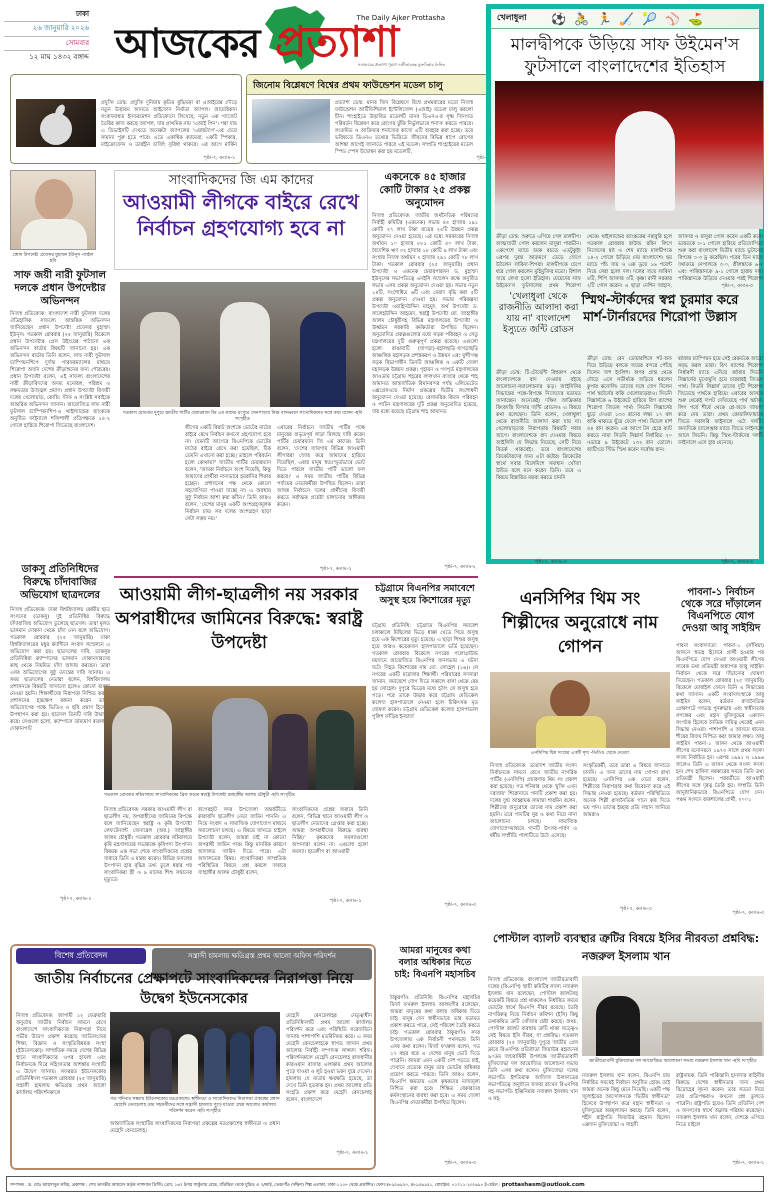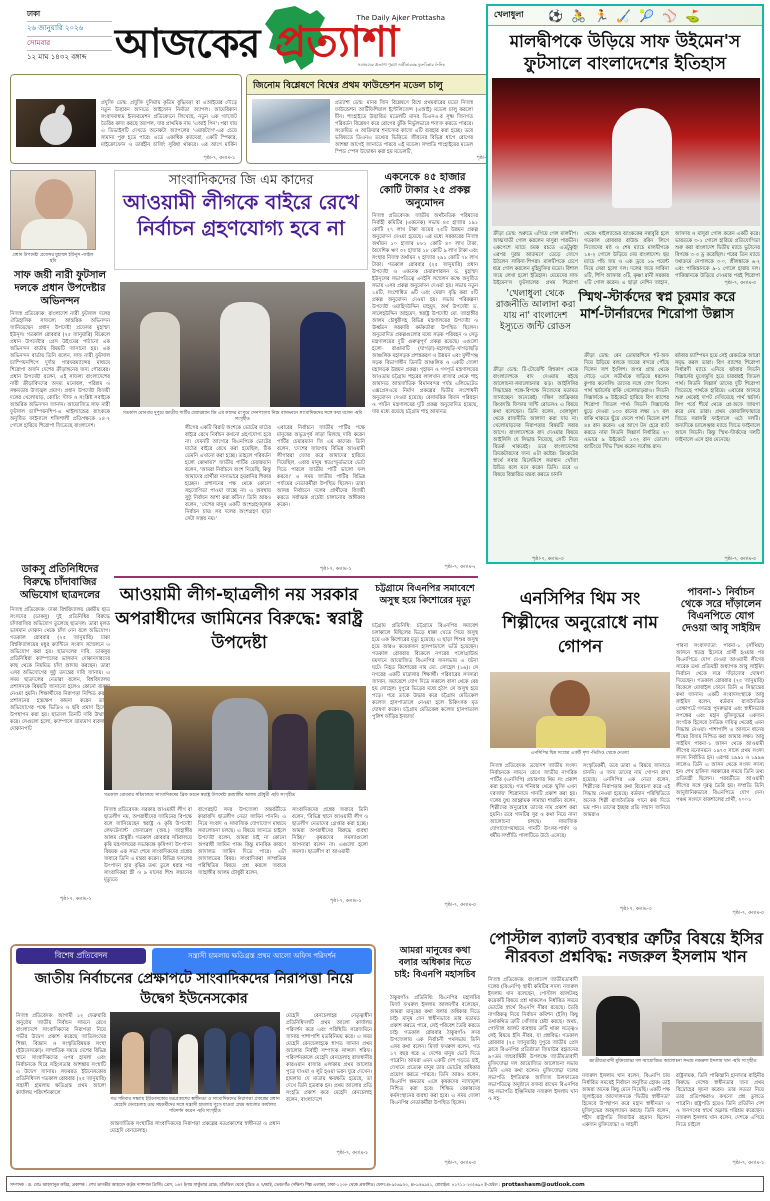--- a/index.html
+++ b/index.html
@@ -7,24 +7,24 @@
 .abs{position:absolute}
 .box{position:absolute;border:1px solid #999;border-radius:4px;overflow:hidden}
 .txt{font-size:5px;line-height:7px;color:#333;text-align:justify;overflow:hidden}
 .img{position:absolute;overflow:hidden}
 .hl{font-family:"DejaVu Sans",sans-serif;text-align:center;color:#111}
 .red{color:#4c1d95}
 .cap{font-size:4.5px;color:#333;text-align:center;line-height:6px}
 .ref{font-size:4.8px;color:#333;text-align:right}
 .col{position:absolute;overflow:hidden}
 
-#date-box{left:27px;top:8px;width:85px;height:60px;text-align:left}
+#date-box{left:4px;top:8px;width:85px;height:60px;text-align:right}
 #date-box div{border-bottom:1px solid #bbb;padding:2px 0;font-size:7px}
 #logo{left:115px;top:6px;width:330px;height:65px}
-#sports-box{left:486px;top:4px;width:278px;height:560px;background:#eef6ef;border:2px solid #14b8a6}
+#sports-box{left:486px;top:4px;width:278px;height:560px;background:#eef6ef;border:5px solid #14b8a6}
 </style>
 </head>
 <body>
 
 <div id="date-box" class="abs">
   <div style="font-weight:bold">ঢাকা</div>
   <div style="color:#1a6fb0">২৬ জানুয়ারি ২০২৬</div>
   <div style="color:#b3125a">সোমবার</div>
   <div style="border-bottom:none">১২ মাঘ ১৪৩২ বঙ্গাব্দ</div>
 </div>
@@ -54,21 +54,21 @@
   <div class="img" style="left:5px;top:24px;width:78px;height:44px;background:linear-gradient(160deg,#dde4ea,#8ea2b6 50%,#c8d3dd)"></div>
   <div class="txt abs" style="left:88px;top:24px;width:138px;height:62px">প্রত্যাশা ডেস্ক: মানব জিন বিশ্লেষণে বিশ্বে প্রথমবারের মতো নিজস্ব ফাউন্ডেশন আর্টিফিশিয়াল ইন্টেলিজেন্স (এআই) মডেল চালু করলো চীন। শাংহাইতে উদ্ভাবিত মডেলটি মানব ডিএনএ-র সূক্ষ্ম জিনগত পরিবর্তন বিশ্লেষণ করে রোগের ঝুঁকি নির্ভুলভাবে শনাক্ত করতে পারবে। সংক্রমিত ও আক্রিয়ার শনাক্তের কাজে এটি ব্যবহার করা হচ্ছে। তবে ভবিষ্যতে ডিএনএ তথ্যের ভিত্তিতে জীবনের বিভিন্ন ধাপে রোগের আশঙ্কা আগেই জানাতে পারবে এই মডেল। সম্প্রতি শাংহাইয়ের মডেল স্পিড স্পেস উদ্বোধন করা হয় মডেলটি,</div>
   <div class="ref abs" style="right:6px;bottom:2px">পৃষ্ঠা-৭, কলাম-১</div>
 </div>
 
 <div id="sports-box" class="abs">
   <div style="height:20px;background:linear-gradient(90deg,#f8fbf6,#eaf3e6);border-bottom:1px solid #7bb48a;position:relative">
     <span style="position:absolute;left:6px;top:4px;font-size:8px;font-weight:bold">খেলাধুলা</span>
     <span style="position:absolute;left:60px;top:2px;font-size:12px;color:#e89a3a;letter-spacing:8px">⚽🚴🏃🏑🎾⚾⛳</span>
   </div>
-  <div class="hl" style="font-size:17px;line-height:22px;padding:4px 8px;font-weight:bold;background:#fff">মালদ্বীপকে উড়িয়ে সাফ উইমেন'স ফুটসালে বাংলাদেশের ইতিহাস</div>
+  <div class="hl" style="font-size:17px;line-height:22px;padding:4px 8px;font-weight:normal;background:#fff">মালদ্বীপকে উড়িয়ে সাফ উইমেন'স ফুটসালে বাংলাদেশের ইতিহাস</div>
   <div class="img" style="left:4px;top:72px;width:268px;height:148px;background:linear-gradient(180deg,#3a0a0a,#b81a1a 40%,#e0dcdc 85%)">
     <div class="abs" style="left:120px;top:30px;width:60px;height:100px;background:#f4f4f4;border-radius:30px 30px 4px 4px"></div>
   </div>
   <div class="col txt" style="left:5px;top:224px;width:85px;height:56px">ক্রীড়া ডেস্ক: শুরুতে এগিয়ে গেল মালদ্বীপ। আত্মঘাতী গোল করলেন মাসুরা পারভীন। একপেশে ম্যাচে চমক রচতে এতটুকুই! এরপর দুরন্ত আক্রমণে তেড়ে জেগে উঠলেন সাবিনা-শিপরা। মালদ্বীপকে চেপে ধরে গোল করলেন মুহিমুক্তির মতো। বিশাল জয়ে লেখা হলো ইতিহাস। মেয়েদের সাফ উইমেন'স ফুটসালের প্রথম শিরোপা বাংলাদেশ জিতে নিল অপরাজিত</div>
   <div class="col txt" style="left:96px;top:224px;width:85px;height:56px">থেকে। থাইল্যান্ডের ব্যাংককের নন্থাবুরি হলে গতকাল রোববার রাউন্ড রবিন লিগে নিজেদের ষষ্ঠ ও শেষ ম্যাচে মালদ্বীপকে ১৪-২ গোলে উড়িয়ে দেয় বাংলাদেশ। ছয় ম্যাচে পাঁচ জয় ও এক ড্রয়ে ১৬ পয়েন্ট নিয়ে সেরা হলো দল। দলের জয়ে সাবিনা ৪টি, শিপি আক্তার ৩টি, কৃষ্ণা রানী সরকার ২টি গোল করেন। এ ছাড়া নেশিন জাহান, মাতসুশিমা সুমাইয়া, দিলু খা ইয়াসমিন নীনা, মেয়েদের</div>
   <div class="col txt" style="left:187px;top:224px;width:85px;height:48px">আক্তার ও মাসুরা গোল করেন একটি করে। ভারতকে ৩-১ গোলে হারিয়ে প্রতিযোগিতা শুরু করা বাংলাদেশ দ্বিতীয় ম্যাচে ভুটানের বিপক্ষে ৩-৩ ড্র করেছিল। পরের তিন ম্যাচে যথাক্রমে নেপালকে ৩-০, শ্রীলঙ্কাকে ৬-২ এবং পাকিস্তানকে ৯-১ গোলে হারায় দল। পাকিস্তানকে উড়িয়ে দেওয়ার পরই শিরোপা প্রায় পাকিল বাংলাদেশ। কিন্তু সাবিনাদেরকে চমকে</div>
   <div class="ref abs" style="right:6px;top:274px">পৃষ্ঠা-৭, কলাম-৩</div>
   <div class="hl abs" style="left:5px;top:282px;width:85px;font-size:9px;line-height:11px">'খেলাধুলা থেকে রাজনীতি আলাদা করা যায় না' বাংলাদেশ ইস্যুতে জন্টি রোডস</div>
   <div class="col txt" style="left:5px;top:360px;width:85px;height:190px">ক্রীড়া ডেস্ক: টি-টোয়েন্টি বিশ্বকাপ থেকে বাংলাদেশকে বাদ দেওয়ায় বইছে আলোচনা-সমালোচনার ঝড়। আইসিসির সিদ্ধান্তের পক্ষে-বিপক্ষে নিজেদের মতামত জানাচ্ছেন অনেকেই। দক্ষিণ আফ্রিকার কিংবদন্তি ফিল্ডার জন্টি রোডসও এ বিষয়ে কথা বলেছেন। তিনি বলেন, খেলাধুলা থেকে রাজনীতি আলাদা করা যায় না। খেলোয়াড়দের নিরাপত্তার বিষয়টি সবার আগে। বাংলাদেশকে বাদ দেওয়ার বিষয়ে আইসিসি যে সিদ্ধান্ত নিয়েছে, সেটি নিয়ে বিতর্ক থাকবেই। তবে বাংলাদেশের ক্রিকেটারদের জন্য এটা কষ্টের। ক্রিকেটের স্বার্থে সবার মিলেমিশে সমাধান খোঁজা উচিত বলে মনে করেন তিনি। তবে এ বিষয়ে বিস্তারিত মন্তব্য করতে চাননি</div>
   <div class="ref abs" style="left:44px;top:550px">পৃষ্ঠা-৭, কলাম-৩</div>
@@ -138,42 +138,42 @@
 <div class="col txt" style="left:490px;top:762px;width:87px;height:140px">নিজস্ব প্রতিবেদক: ত্রয়োদশ জাতীয় সংসদ নির্বাচনকে সামনে রেখে জাতীয় নাগরিক পার্টির (এনসিপি) প্রচারণার থিম সং প্রকাশ করা হয়েছে। গত শনিবার থেকে 'মুক্তি এখন দরজায়' শিরোনামে গানটি প্রকাশ করা হয়। দলের যুগ্ম আহ্বায়ক সামান্তা শারমিন বলেন, শিল্পীদের অনুরোধে তাদের নাম প্রকাশ করা হয়নি। তবে গানটির সুর ও কথা নিয়ে নানা আলোচনা চলছে। সামাজিক যোগাযোগমাধ্যমে গানটি উৎসব-পার্বণ ও ধর্মীয় সম্প্রীতি পালাটিতে উঠে এসেছে।</div>
 <div class="col txt" style="left:583px;top:762px;width:87px;height:140px">সংস্কৃতিকর্মী, তবে তারা এ বিষয়ে জানাতে চাননি। এ জন্য তাদের নাম গোপন রাখা হয়েছে। এনসিপির এক নেতা বলেন, শিল্পীদের নিরাপত্তার কথা বিবেচনা করে এই সিদ্ধান্ত নেওয়া হয়েছে। বর্তমান পরিস্থিতিতে অনেক শিল্পী রাজনৈতিক গানে কণ্ঠ দিতে ভয় পান। তাদের ইচ্ছার প্রতি সম্মান জানিয়ে আমরাও</div>
 <div class="ref abs" style="left:620px;top:906px">পৃষ্ঠা-৭, কলাম-৩</div>
 
 <div class="hl abs" style="left:676px;top:586px;width:90px;font-size:10px;line-height:12px;font-weight:bold">পাবনা-১ নির্বাচন থেকে সরে দাঁড়ালেন বিএনপিতে যোগ দেওয়া আবু সাইয়িদ</div>
 <div class="col txt" style="left:676px;top:642px;width:88px;height:268px">পাবনা সংবাদদাতা: পাবনা-১ (সাঁথিয়া) আসনে স্বতন্ত্র হিসেবে প্রার্থী হওয়ার পর বিএনপিতে যোগ দেওয়া আওয়ামী লীগের সাবেক তথ্য প্রতিমন্ত্রী অধ্যাপক আবু সাইয়িদ নির্বাচন থেকে সরে দাঁড়ানোর ঘোষণা দিয়েছেন। গতকাল রোববার (২৫ জানুয়ারি) বিকেলে মোবাইল ফোনে তিনি এ সিদ্ধান্তের কথা জানান। একটি সংবাদসংস্থাকে আবু সাইয়িদ বলেন, বর্তমান রাজনৈতিক প্রেক্ষাপটে গণতন্ত্র পুনরুদ্ধার এবং স্বাধীনতার সপক্ষের এবং মহান মুক্তিযুদ্ধের একজন সংগঠক হিসেবে নৈতিক দায়িত্ব থেকেই এমন সিদ্ধান্ত নেওয়া। পাশাপাশি এ আসনে ধানের শীষের বিজয় নিশ্চিত করা আমার লক্ষ্য। আবু সাইয়িদ পাবনা-১ আসন থেকে আওয়ামী লীগের মনোনয়নে ১৯৭৩ সালে প্রথম সংসদ সদস্য নির্বাচিত হন। এরপর ১৯৯১ ও ১৯৯৬ সালেও তিনি এ আসন থেকে সংসদ সদস্য হন। শেখ হাসিনা সরকারের সময়ে তিনি তথ্য প্রতিমন্ত্রী ছিলেন। পরবর্তীতে আওয়ামী লীগের সঙ্গে দূরত্ব তৈরি হয়। সম্প্রতি তিনি আনুষ্ঠানিকভাবে বিএনপিতে যোগ দেন। পঞ্চম সংসদে বাকশালের প্রার্থী, ২০০১</div>
 <div class="ref abs" style="right:6px;top:910px">পৃষ্ঠা-৭, কলাম-৩</div>
 
 <div class="box" style="left:10px;top:944px;width:366px;height:226px;border:2px solid #b08a6a;border-radius:6px">
   <div style="position:absolute;left:4px;top:2px;width:130px;height:16px;background:#3a2c8c;color:#fff;font-size:8px;line-height:16px;text-align:center;border-radius:4px">বিশেষ প্রতিবেদন</div>
-  <div style="position:absolute;left:140px;top:2px;width:220px;height:26px;background:#3b82f6;color:#fff;font-size:7px;line-height:16px;text-align:center;border-radius:4px">সন্ত্রাসী হামলায় ক্ষতিগ্রস্ত প্রথম আলো অফিস পরিদর্শন</div>
+  <div style="position:absolute;left:140px;top:2px;width:220px;height:32px;background:#737373;color:#fff;font-size:7px;line-height:16px;text-align:center;border-radius:4px">সন্ত্রাসী হামলায় ক্ষতিগ্রস্ত প্রথম আলো অফিস পরিদর্শন</div>
   <div class="hl" style="position:absolute;left:4px;top:22px;width:356px;font-size:14px;line-height:20px;font-weight:bold">জাতীয় নির্বাচনের প্রেক্ষাপটে সাংবাদিকদের নিরাপত্তা নিয়ে উদ্বেগ ইউনেসকোর</div>
   <div class="col txt" style="left:4px;top:66px;width:90px;height:150px">নিজস্ব প্রতিবেদক: আগামী ১২ ফেব্রুয়ারি অনুষ্ঠেয় জাতীয় নির্বাচন সামনে রেখে বাংলাদেশে সাংবাদিকদের নিরাপত্তা নিয়ে গভীর উদ্বেগ প্রকাশ করেছে জাতিসংঘের শিক্ষা, বিজ্ঞান ও সংস্কৃতিবিষয়ক সংস্থা (ইউনেসকো)। সাম্প্রতিক সময়ে দেশের বিভিন্ন স্থানে সাংবাদিকদের ওপর হামলা এবং নির্বাচনকে ঘিরে সহিংসতার আশঙ্কায় সংস্থাটি এ উদ্বেগ জানায়। সফররত ইউনেসকোর প্রতিনিধিদল গতকাল রোববার (২৫ জানুয়ারি) সন্ত্রাসী হামলায় ক্ষতিগ্রস্ত প্রথম আলো কার্যালয় পরিদর্শনকালে</div>
   <div class="img" style="left:98px;top:66px;width:170px;height:82px;background:linear-gradient(180deg,#3a3a3a,#1a1a1a 60%,#5a5048)">
     <div class="abs" style="left:12px;top:20px;width:22px;height:62px;background:#d8b898;border-radius:10px 10px 0 0"></div>
     <div class="abs" style="left:40px;top:16px;width:22px;height:66px;background:#3a3a4a;border-radius:10px 10px 0 0"></div>
     <div class="abs" style="left:68px;top:22px;width:20px;height:60px;background:#f0ece6;border-radius:10px 10px 0 0"></div>
     <div class="abs" style="left:94px;top:16px;width:22px;height:66px;background:#3a4a6a;border-radius:10px 10px 0 0"></div>
     <div class="abs" style="left:120px;top:20px;width:20px;height:62px;background:#2a3a5a;border-radius:10px 10px 0 0"></div>
     <div class="abs" style="left:144px;top:14px;width:22px;height:68px;background:#3a4a7a;border-radius:10px 10px 0 0"></div>
   </div>
   <div class="cap abs" style="left:98px;top:150px;width:170px">গত শনিবার সন্ধ্যায় ইউনেসকোর মতপ্রকাশের স্বাধীনতা ও সাংবাদিকদের নিরাপত্তা প্রকল্পের প্রধান মেহেদি বেনচেলাহ তার সহকর্মীদের সঙ্গে সন্ত্রাসী হামলায় পুড়ে যাওয়া প্রথম আলোর কার্যালয় পরিদর্শন করেন -ছবি সংগৃহীত</div>
   <div class="col txt" style="left:98px;top:174px;width:170px;height:20px">আন্তর্জাতিক সংস্থাটির সাংবাদিকদের নিরাপত্তা প্রকল্পের মতপ্রকাশের স্বাধীনতা ও প্রধান মেহেদি বেনচেলাহ।</div>
   <div class="col txt" style="left:274px;top:66px;width:86px;height:136px">মেহেদি বেনচেলাহর নেতৃত্বাধীন প্রতিনিধিদলটি প্রথম আলো কার্যালয় পরিদর্শন করে এবং পরিস্থিতি সরেজমিনে জানার পাশাপাশি মতবিনিময় করে। এ সময় মেহেদি বেনচেলাহকে স্বাগত জানান প্রথম আলোর নির্বাহী সম্পাদক সাজ্জাদ শরিফ। পরিদর্শনকালে মেহেদি বেনচেলাহ রাজধানীর কারওয়ান বাজার এলাকায় প্রথম আলোর পুড়ে যাওয়া ও লুট হওয়া ভবন ঘুরে দেখেন। হামলায় যে মাত্রায় ক্ষয়ক্ষতি হয়েছে, তা দেখে তিনি হতবাক হন। প্রথম আলোর প্রতি সংহতি প্রকাশ করে মেহেদি বেনচেলাহ বলেন, বাংলাদেশে</div>
   <div class="ref abs" style="right:6px;top:204px">পৃষ্ঠা-৭, কলাম-১</div>
 </div>
 
 <div class="hl abs" style="left:390px;top:944px;width:90px;font-size:9px;line-height:12px;font-weight:bold">আমরা মানুষের কথা বলার অধিকার দিতে চাই: বিএনপি মহাসচিব</div>
 <div class="col txt" style="left:390px;top:994px;width:90px;height:166px">ঠাকুরগাঁও প্রতিনিধি: বিএনপির মহাসচিব মির্জা ফখরুল ইসলাম আলমগীর বলেছেন, আমরা মানুষের কথা বলার অধিকার দিতে চাই। মানুষ যেন স্বাধীনভাবে তার মতামত প্রকাশ করতে পারে, সেই পরিবেশ তৈরি করতে চাই। গতকাল রোববার ঠাকুরগাঁও সদর উপজেলায় এক নির্বাচনী পথসভায় তিনি এসব কথা বলেন। মির্জা ফখরুল বলেন, গত ১৭ বছর ধরে এ দেশের মানুষ ভোট দিতে পারেনি। আমরা এমন একটি দেশ গড়তে চাই, যেখানে প্রত্যেক মানুষ তার ভোটের অধিকার প্রয়োগ করতে পারবে। তিনি আরও বলেন, বিএনপি ক্ষমতায় এলে কৃষকদের ন্যায্যমূল্য নিশ্চিত করা হবে। শিক্ষিত বেকারদের কর্মসংস্থানের ব্যবস্থা করা হবে। এ সময় জেলা বিএনপির নেতাকর্মীরা উপস্থিত ছিলেন।</div>
 <div class="ref abs" style="right:294px;top:1160px">পৃষ্ঠা-৭, কলাম-৩</div>
 
-<div class="hl abs" style="left:488px;top:930px;width:276px;font-size:16px;line-height:18px;font-weight:bold">পোস্টাল ব্যালট ব্যবস্থার ত্রুটির বিষয়ে ইসির নীরবতা প্রশ্নবিদ্ধ: নজরুল ইসলাম খান</div>
+<div class="hl abs" style="left:488px;top:930px;width:276px;font-size:11px;line-height:18px;font-weight:bold">পোস্টাল ব্যালট ব্যবস্থার ত্রুটির বিষয়ে ইসির নীরবতা প্রশ্নবিদ্ধ: নজরুল ইসলাম খান</div>
 <div class="col txt" style="left:488px;top:976px;width:90px;height:190px">নিজস্ব প্রতিবেদক: বাংলাদেশ জাতীয়তাবাদী দলের (বিএনপি) স্থায়ী কমিটির সদস্য নজরুল ইসলাম খান বলেছেন, পোস্টাল ব্যালটসহ কয়েকটি বিষয়ে প্রশ্ন থাকলেও নির্ধারিত সময়ে ভোটের স্বার্থে বিএনপি নীরব রয়েছে। তৈরি নাগরিকত্ব নিয়ে নির্বাচন কমিশন (ইসি) কিছু তথাকথিত ত্রুটি খোঁজার চেষ্টা করছে। অথচ, পোস্টাল ব্যালট ব্যবস্থায় ত্রুটি থাকা সত্ত্বেও সেই বিষয়ে ইসি নীরব, যা প্রশ্নবিদ্ধ। গতকাল রোববার (২৫ জানুয়ারি) দুপুরে জাতীয় প্রেস ক্লাবে বিএনপির প্রতিষ্ঠাতা জিয়াউর রহমানের ৯০তম জন্মবার্ষিকী উপলক্ষে জাতীয়তাবাদী মুক্তিযোদ্ধা দল আয়োজিত আলোচনা সভায় তিনি এসব কথা বলেন। মুক্তিযোদ্ধা দলের সভাপতি ইশতিয়াক আজিজ উলফাতের সভাপতিত্বে অনুষ্ঠানে বক্তব্য রাখেন বিএনপির সহ-সভাপতি ইঞ্জিনিয়ার নজরুল ইসলাম খান ও সহ-</div>
 <div class="img" style="left:582px;top:976px;width:182px;height:80px;background:linear-gradient(180deg,#e8e4e0,#c8c4bc)">
   <div class="abs" style="left:14px;top:20px;width:44px;height:60px;background:#1a1a1a;border-radius:18px 18px 0 0"></div>
   <div class="abs" style="left:80px;top:46px;width:100px;height:34px;background:#b0a89a"></div>
 </div>
 <div class="cap abs" style="left:582px;top:1058px;width:182px">জাতীয়তাবাদী মুক্তিযোদ্ধা দল আয়োজিত আলোচনা সভায় নজরুল ইসলাম খান -ছবি সংগৃহীত</div>
 <div class="col txt" style="left:582px;top:1072px;width:88px;height:94px">নজরুল ইসলাম খান বলেন, বিএনপি চায় নির্ধারিত সময়েই নির্বাচন অনুষ্ঠিত হোক। তাই আমরা অনেক কিছু মেনে নিয়েছি। একটি পক্ষ জুলাইয়ের আন্দোলনকে 'দ্বিতীয় স্বাধীনতা' হিসেবে উপস্থাপন করে মহান স্বাধীনতা ও মুক্তিযুদ্ধের অবমূল্যায়ন করছে। তিনি বলেন, শহীদ রাষ্ট্রপতি জিয়াউর রহমান ছিলেন একজন মুক্তিযোদ্ধা ও সাহসী</div>
 <div class="col txt" style="left:676px;top:1072px;width:88px;height:88px">রাষ্ট্রনায়ক, তিনি পাকিস্তানি হানাদার বাহিনীর বিরুদ্ধে দেশের স্বাধীনতার জন্য প্রথম বিদ্রোহের সূচনা করেন। তার সততা নিয়ে তার প্রতিপক্ষরাও কখনো প্রশ্ন তুলতে পারেনি। রাষ্ট্রপতি হয়েও তিনি প্রতিদিন দেশ ও জনগণের স্বার্থে অক্লান্ত পরিশ্রম করেছেন। নজরুল ইসলাম খান বলেন, দেশকে এগিয়ে নিতে চাইলে</div>
 <div class="ref abs" style="right:6px;top:1160px">পৃষ্ঠা-৭, কলাম-১</div>
 

